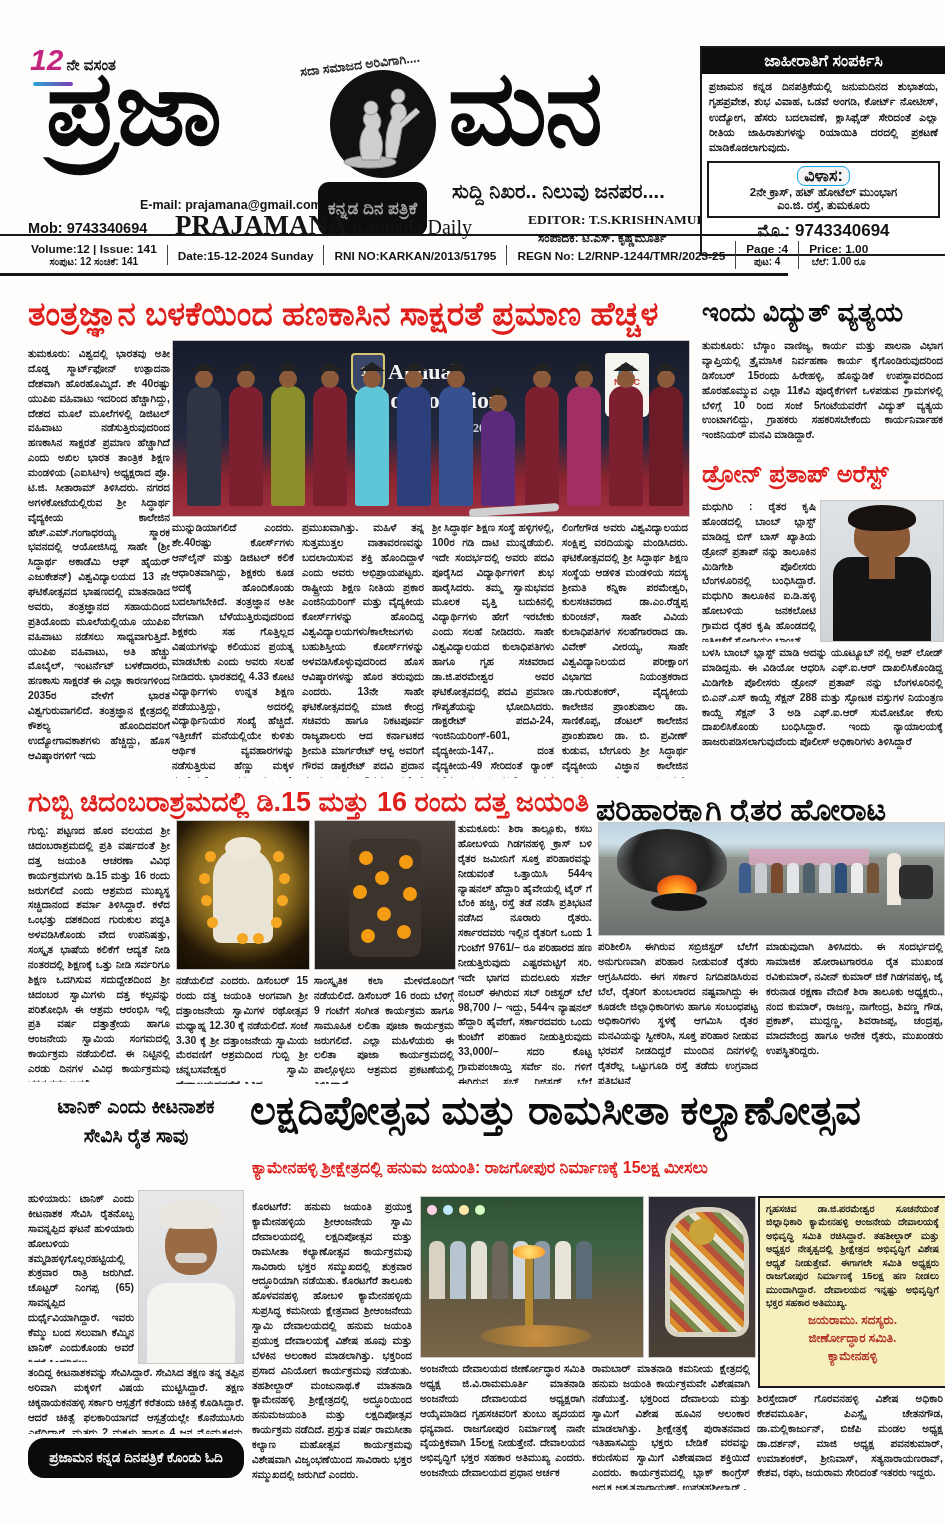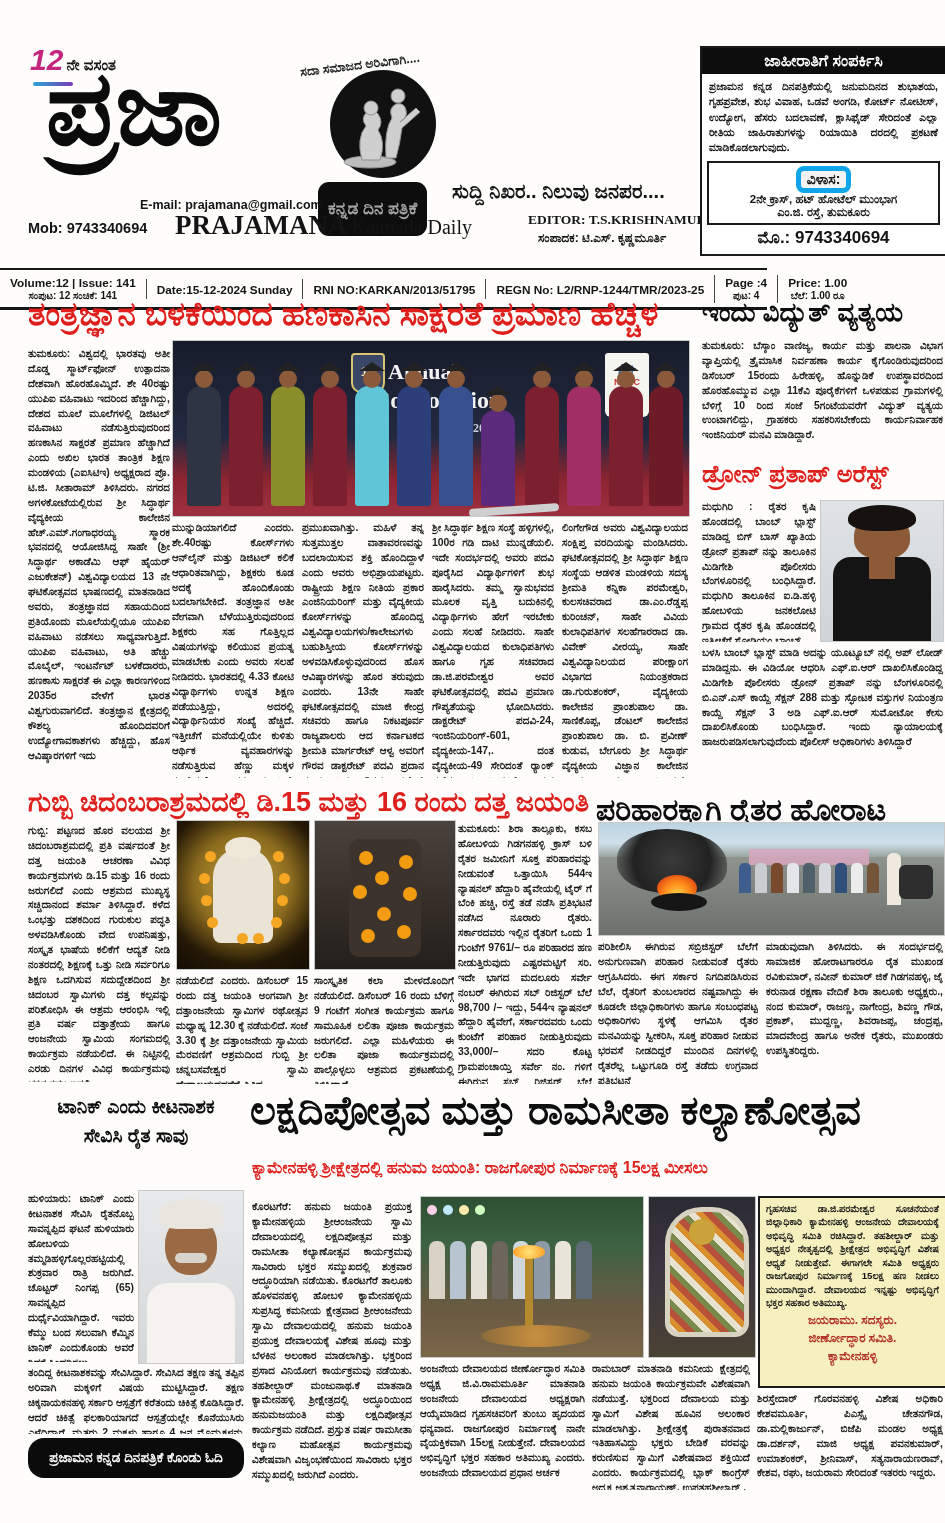--- a/index.html
+++ b/index.html
@@ -18,27 +18,27 @@
   #tagline-arc{transform:rotate(-7deg);font-size:12.5px;font-weight:bold;color:#222;}
   #knd-badge{background:#0d0d0d;color:#a3a3a3;border-radius:11px;padding:17px 10px;font-size:17px;font-weight:bold;}
   #anniv-num{font-size:30px;font-weight:bold;font-style:italic;color:#c4257e;line-height:.8;}
   #anniv-sw{display:block;width:40px;height:4px;border-radius:3px;
             background:linear-gradient(90deg,#2aa7d4,#7a3bb5);margin-top:2px;}
   
   #ad-box{left:700px;top:46px;width:243px;height:206px;border:2px solid #1a1a1a;background:#fff;}
   #ad-head{background:#0d0d0d;color:#fff;text-align:center;font-size:16px;font-weight:bold;padding:4px 0;}
   #ad-body{font-size:10.6px;font-weight:600;text-align:justify;padding:5px 7px 3px 7px;line-height:1.45;}
   #ad-address{border:2px solid #1a1a1a;margin:2px 5px;text-align:center;padding:3px 2px 4px 2px;}
-  #ad-addr-badge{display:inline-block;border:5px solid #0ea5e9;border-radius:8px;padding:0 6px;
-                 font-size:14px;font-weight:bold;background:#f3f3f3;}
+  #ad-addr-badge{display:inline-block;border:1px solid #0ea5e9;border-radius:8px;padding:0 6px;
+                 font-size:16px;font-weight:bold;background:#f3f3f3;}
   #ad-addr-l1,#ad-addr-l2{font-size:11.5px;font-weight:bold;}
   #ad-phone{text-align:center;font-size:17px;font-weight:bold;padding-top:1px;}
   
-  #info-bar{left:0;top:268px;width:767px;height:37px;border-top:2px solid #161616;
-            border-bottom:3px solid #161616;display:flex;align-items:center;}
+  #info-bar{left:0;top:234px;width:767px;height:37px;border-top:2px solid #161616;
+            border-bottom:3px solid #161616;display:flex;align-items:center;padding-left:21px;}
   .info-cell{padding:1px 10px;border-left:1.5px solid #444;text-align:center;}
   .info-cell:first-child{border-left:none;}
   .info-en{font-size:11.8px;font-weight:bold;white-space:nowrap;}
   .info-kn{font-size:10px;font-weight:bold;white-space:nowrap;}
   
   .fig{position:absolute;bottom:10px;width:34px;height:120px;border-radius:14px 14px 3px 3px;}
   .fig:before{content:"";position:absolute;top:-16px;left:8px;width:18px;height:18px;border-radius:50%;background:#8a5a3b;}
   .fig:after{content:"";position:absolute;top:-24px;left:4px;width:26px;height:9px;background:#222;
              clip-path:polygon(0 100%,100% 100%,50% 0);}
   .backdrop-txt{position:absolute;color:#f2f2f2;font-weight:bold;font-family:"Liberation Serif",serif;}
@@ -75,20 +75,21 @@
       <g fill="#cfcfcf" stroke="#8f8f8f" stroke-width="1">
         <ellipse cx="30" cy="84" rx="26" ry="6" fill="#bdbdbd"></ellipse>
         <path d="M22 82 Q16 60 26 48 Q20 40 27 34 Q34 30 38 36 Q44 44 38 52 Q46 64 40 82 Z"></path>
         <circle cx="31" cy="30" r="7"></circle>
         <path d="M46 80 Q44 52 52 40 Q48 30 56 26 Q64 24 66 32 Q68 40 60 44 L76 30 L80 34 L62 50 Q60 66 56 80 Z"></path>
         <circle cx="58" cy="18" r="7"></circle>
       </g>
     </svg>
   </div>
   <span class="abs" id="tagline-arc" style="left:300px;top:58px;">ಸದಾ ಸಮಾಜದ ಅರಿವಿಗಾಗಿ....</span>
+  <span class="abs m-title" style="left:448px;top:56px;">ಮನ</span>
 
   <span class="abs" id="knd-badge" style="left:318px;top:182px;">ಕನ್ನಡ ದಿನ ಪತ್ರಿಕೆ</span>
   <span class="abs" style="left:452px;top:180px;font-size:20px;font-weight:bold;">ಸುದ್ದಿ ನಿಖರ.. ನಿಲುವು ಜನಪರ....</span>
   <span class="abs" style="left:140px;top:198px;font-size:12.5px;font-weight:bold;">E-mail: prajamana@gmail.com</span>
   <span class="abs" style="left:28px;top:220px;font-size:14.5px;font-weight:bold;">Mob: 9743340694</span>
 
   <div class="abs" style="left:175px;top:210px;font-family:'Liberation Serif',serif;">
     <span style="font-size:27px;font-weight:bold;">PRAJAMANA</span>
     <span style="font-size:20px;">Kannada Daily</span>
   </div>

